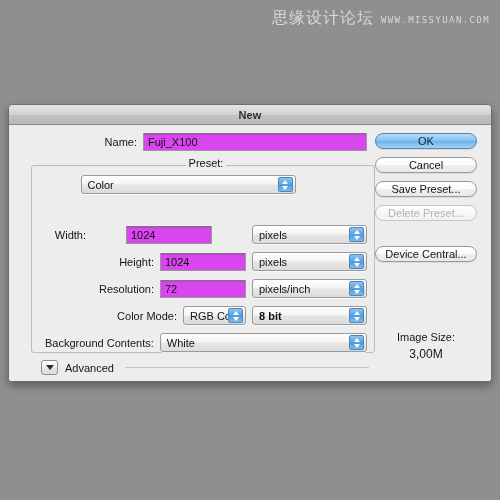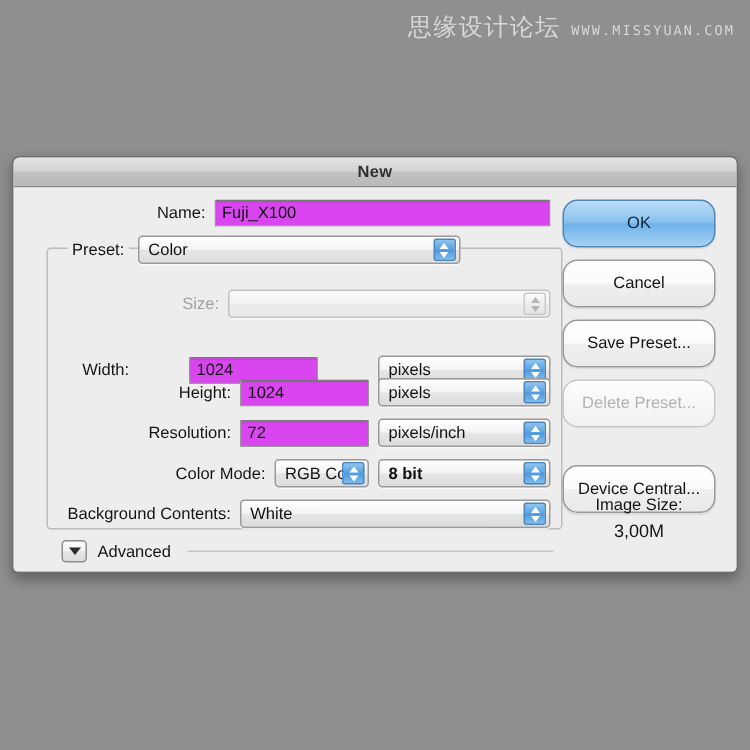--- a/index.html
+++ b/index.html
@@ -129,20 +129,21 @@
   .preset-row {
     position: absolute;
     left: 0;
     top: 32px;
     width: 358px;
     display: flex;
     align-items: center;
     justify-content: flex-start;
     gap: 6px;
     z-index: 3;
+    flex-direction: column;
   }
   .preset-label-bg {
     background: #ededed;
     padding: 0 3px;
   }
 
   
   .popup {
     box-sizing: border-box;
     height: 19px;
@@ -196,21 +197,21 @@
   .field-row {
     position: absolute;
     left: 0;
     width: 358px;
     display: flex;
     align-items: center;
     justify-content: flex-end;
     gap: 6px;
   }
   .row-size       { top: 68px; }
-  .row-width      { top: 112px; gap: 40px; }
+  .row-width      { top: 100px; gap: 40px; }
   .row-height     { top: 127px; }
   .row-resolution { top: 154px; }
   .row-colormode  { top: 181px; align-items: center; }
   .row-background { top: 208px; }
 
   .num-field { width: 86px; }
   .unit-popup { width: 115px; }
   .size-popup { width: 215px; }
   .mode-popup { width: 63px; }
   .bits-popup { width: 115px; font-weight: bold; }
@@ -260,21 +261,21 @@
     position: absolute;
     right: 14px;
     top: 8px;
     width: 102px;
     display: flex;
     flex-direction: column;
     gap: 8px;
   }
   .btn {
     box-sizing: border-box;
-    height: 32px;
+    height: 16px;
     border: 1px solid #9a9a9a;
     border-radius: 10px;
     background: linear-gradient(to bottom, #ffffff 0%, #fbfbfb 48%, #efefef 52%, #e9e9e9 100%);
     font-size: 11px;
     color: #141414;
     display: flex;
     align-items: center;
     justify-content: center;
     white-space: nowrap;
     box-shadow: 0 1px 1px rgba(0,0,0,0.08);
@@ -339,30 +340,20 @@
       <span class="lbl preset-label-bg">Preset:</span>
       <div class="popup size-popup">
         <span>Color</span>
         <span class="stepper">
           <span class="tri-up"></span>
           <span class="tri-dn"></span>
         </span>
       </div>
     </div>
 
-    <div class="field-row row-size">
-      <span class="lbl dim">Size:</span>
-      <div class="popup size-popup disabled">
-        <span></span>
-        <span class="stepper">
-          <span class="tri-up"></span>
-          <span class="tri-dn"></span>
-        </span>
-      </div>
-    </div>
 
     <div class="field-row row-width">
       <span class="lbl">Width:</span>
       <div class="textfield num-field">1024</div>
       <div class="popup unit-popup">
         <span>pixels</span>
         <span class="stepper">
           <span class="tri-up"></span>
           <span class="tri-dn"></span>
         </span>

